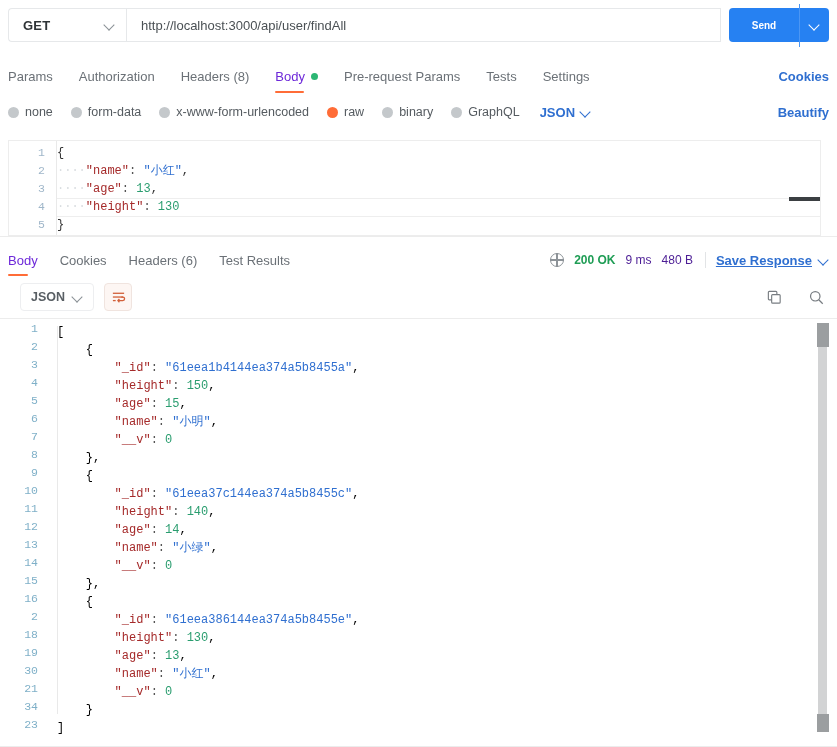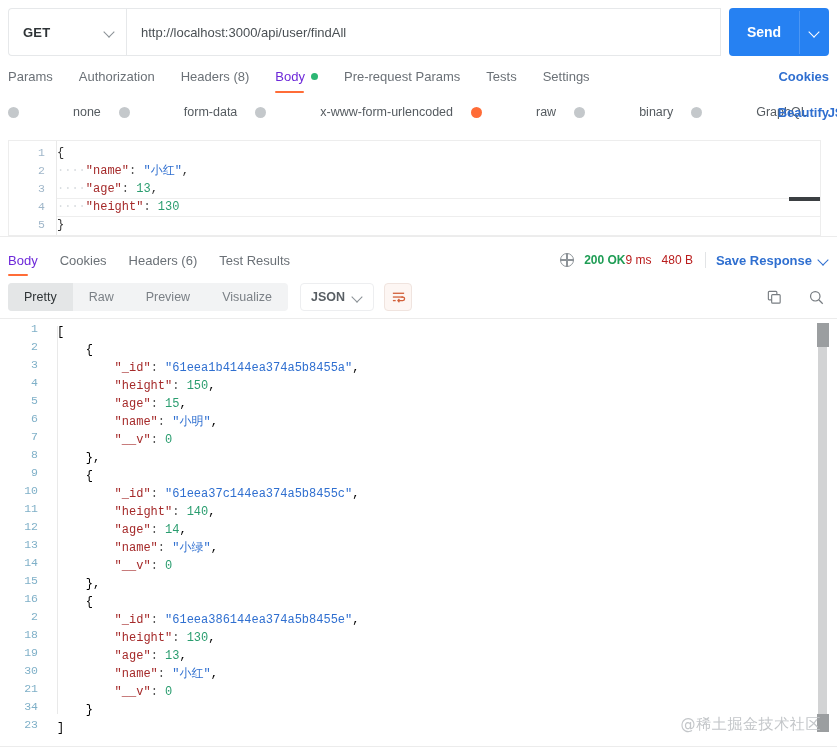--- a/index.html
+++ b/index.html
@@ -7,21 +7,21 @@
     margin: 0; padding: 0;
     width: 837px; height: 747px;
     background: #ffffff;
     font-family: "Liberation Sans", sans-serif;
     overflow: hidden;
   }
   .app { position: relative; width: 837px; height: 747px; background:#fff; }
 
   
   .urlbar {
-    position: absolute; left: 8px; top: 8px; width: 821px; height: 48px;
+    position: absolute; left: 8px; top: 8px; width: 821px; height: 34px;
     display: flex; align-items: stretch;
   }
   .method-select {
     width: 118px; border: 1px solid #e6e8ea; border-right: none;
     border-radius: 4px 0 0 4px; background: #fff;
     display: flex; align-items: center; justify-content: space-between;
     padding: 0 11px 0 14px;
   }
   .method-label { font-size: 13px; color: #2f3437; font-weight: 600; letter-spacing:.2px; }
   .chev { width: 10px; height: 10px; display:inline-block; position: relative; }
@@ -33,21 +33,21 @@
   .url-input {
     flex: 1; border: 1px solid #e6e8ea; background: #fff;
     display: flex; align-items: center; padding: 0 14px;
     font-size: 13px; color: #4a5054;
   }
   .send-wrap {
     width: 100px; margin-left: 8px; background: #2681f2; border-radius: 4px;
     display: flex; align-items: center;
   }
   .send-btn {
-    flex: 1; text-align: center; color: #fff; font-size: 14px; font-weight: 700;
+    flex: 1; text-align: center; color: #fff; font-size: 10px; font-weight: 700;
     border-right: 1px solid #4b96f4; line-height: 43px; cursor: pointer;
   }
   .send-caret { width: 29px; display:flex; align-items:center; justify-content:center; cursor:pointer;}
   .send-caret .chev::before { border-color: #ffffff; }
 
   
   .req-tabs {
     position: absolute; left: 8px; top: 60px; width: 821px; height: 32px;
     display: flex; align-items: center;
   }
@@ -60,21 +60,21 @@
   .green-dot { display:inline-block; width:7px; height:7px; border-radius:50%; background:#2cb673; margin-left:6px; vertical-align: 1px;}
   .right-link {
     position: absolute; right: 0; font-size: 13px; color: #2f6fd0; font-weight: 600; cursor:pointer;
   }
 
   
   .body-row {
     position: absolute; left: 8px; top: 98px; width: 821px; height: 28px;
     display: flex; align-items: center;
   }
-  .radio { display:flex; align-items:center; margin-right: 18px; cursor: pointer; white-space: nowrap; gap: 48px;}
+  .radio { display:flex; align-items:center; margin-right: 18px; cursor: pointer; white-space: nowrap;}
   .radio .dot {
     width: 11px; height: 11px; border-radius: 50%; background: #c4c8cb; margin-right: 6px; flex:none;
   }
   .radio.sel .dot { background: #ff6c37; }
   .radio .lbl { font-size: 12.5px; color: #555b60; }
   .json-dd { display:flex; align-items:center; margin-left: 2px; cursor:pointer;}
   .json-dd .lbl { font-size: 13px; color: #2f6fd0; font-weight: 600; margin-right: 6px;}
   .json-dd .chev::before { border-color: #2f6fd0; }
 
   
@@ -109,24 +109,24 @@
   .res-tabs {
     position: absolute; left: 8px; top: 245px; width: 821px; height: 30px;
     display: flex; align-items: center;
   }
   .res-tabs .rt { margin-right: 22px; }
   .res-tabs .rt.active::after { right: 10px; bottom: -8px; }
   .res-meta { position:absolute; right: 0; display:flex; align-items:center; }
   .globe { width:14px; height:14px; border-radius:50%; border:1.3px solid #8d9398; margin-right:10px; position:relative;}
   .globe::before { content:""; position:absolute; left:5.3px; top:-1.3px; width:1.3px; height:14px; background:#8d9398;}
   .globe::after { content:""; position:absolute; top:5.3px; left:-1.3px; width:14px; height:1.3px; background:#8d9398;}
-  .m-status { font-size: 12px; color: #1f9d55; font-weight: 600; }
-  .m-time, .m-size { font-size: 12px; color: #b91c1c; margin-right: 10px; }
+  .m-status { font-size: 12px; color: #1f9d55; font-weight: 600; margin-right: 10px; }
+  .m-time, .m-size { font-size: 12px; color: #4c1d95; margin-right: 10px; }
   .m-div { width:1px; height: 16px; background:#e2e4e6; margin: 0 10px 0 2px; }
-  .save-res { font-size: 13px; color: #2f6fd0; font-weight: 600; cursor:pointer; }
+  .save-res { font-size: 13px; color: #2f6fd0; font-weight: 600; cursor:pointer;text-decoration:underline; }
   .save-res-chev { margin-left: 7px; }
   .save-res-chev .chev::before { border-color: #2f6fd0; }
 
   
   .res-toolbar {
     position: absolute; left: 8px; top: 282px; width: 821px; height: 30px;
     display: flex; align-items: center;
   }
   .seg { display:flex; background:#f2f3f4; border-radius: 4px; overflow:hidden; height: 28px; }
   .seg-item {
@@ -265,26 +265,20 @@
       <span class="m-status">200 OK</span>
       <span class="m-time">9 ms</span>
       <span class="m-size">480 B</span>
       <span class="m-div"></span>
       <span class="save-res">Save Response</span>
       <span class="save-res-chev"><span class="chev"></span></span>
     </div>
   </div>
 
   <div class="res-toolbar">
-    <div class="seg">
-      <div class="seg-item active">Pretty</div>
-      <div class="seg-item">Raw</div>
-      <div class="seg-item">Preview</div>
-      <div class="seg-item">Visualize</div>
-    </div>
     <div class="res-json-dd">
       <span class="lbl">JSON</span>
       <span class="chev"></span>
     </div>
     <div class="wrap-btn">
       <svg width="15" height="15" viewBox="0 0 16 16">
         <line x1="2" y1="3.5" x2="14" y2="3.5" stroke="#d2603a" stroke-width="1.4"></line>
         <line x1="2" y1="7.5" x2="13" y2="7.5" stroke="#d2603a" stroke-width="1.4"></line>
         <path d="M11 7.5h1.6a1.9 1.9 0 010 3.8H7.6" fill="none" stroke="#d2603a" stroke-width="1.4"></path>
         <path d="M9 9.6l-1.6 1.7L9 13" fill="none" stroke="#d2603a" stroke-width="1.4"></path>
@@ -335,15 +329,14 @@
         <div class="rb-ln">34</div>
         <div class="rb-ln">23</div>
       </div>
     <div class="rb-vline"></div>
     <div class="rb-code" id="res-code"><div class="row">[</div><div class="row">    {</div><div class="row">        <span class="k">"_id"</span><span class="p">:</span> <span class="s">"61eea1b4144ea374a5b8455a"</span>,</div><div class="row">        <span class="k">"height"</span><span class="p">:</span> <span class="n">150</span>,</div><div class="row">        <span class="k">"age"</span><span class="p">:</span> <span class="n">15</span>,</div><div class="row">        <span class="k">"name"</span><span class="p">:</span> <span class="s">"小明"</span>,</div><div class="row">        <span class="k">"__v"</span><span class="p">:</span> <span class="n">0</span></div><div class="row">    },</div><div class="row">    {</div><div class="row">        <span class="k">"_id"</span><span class="p">:</span> <span class="s">"61eea37c144ea374a5b8455c"</span>,</div><div class="row">        <span class="k">"height"</span><span class="p">:</span> <span class="n">140</span>,</div><div class="row">        <span class="k">"age"</span><span class="p">:</span> <span class="n">14</span>,</div><div class="row">        <span class="k">"name"</span><span class="p">:</span> <span class="s">"小绿"</span>,</div><div class="row">        <span class="k">"__v"</span><span class="p">:</span> <span class="n">0</span></div><div class="row">    },</div><div class="row">    {</div><div class="row">        <span class="k">"_id"</span><span class="p">:</span> <span class="s">"61eea386144ea374a5b8455e"</span>,</div><div class="row">        <span class="k">"height"</span><span class="p">:</span> <span class="n">130</span>,</div><div class="row">        <span class="k">"age"</span><span class="p">:</span> <span class="n">13</span>,</div><div class="row">        <span class="k">"name"</span><span class="p">:</span> <span class="s">"小红"</span>,</div><div class="row">        <span class="k">"__v"</span><span class="p">:</span> <span class="n">0</span></div><div class="row">    }</div><div class="row">]</div></div>
     <div class="rb-scroll-track"></div>
     <div class="rb-scroll-thumb"></div>
     <div class="rb-scroll-bottom"></div>
   </div>
 
-  <div class="watermark">@稀土掘金技术社区</div>
   <div class="bottom-edge"></div>
 </div>
 
 </body></html>

